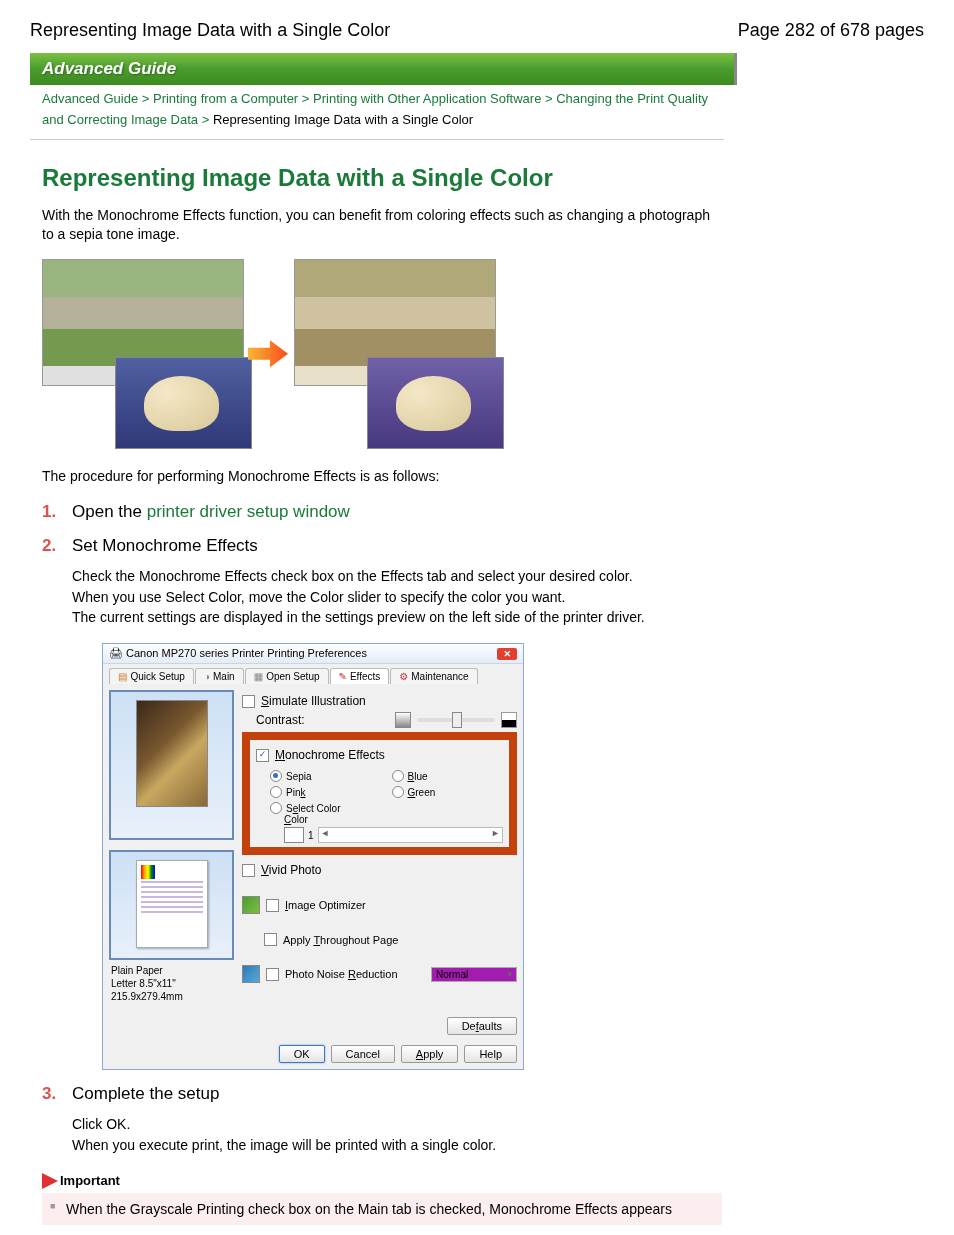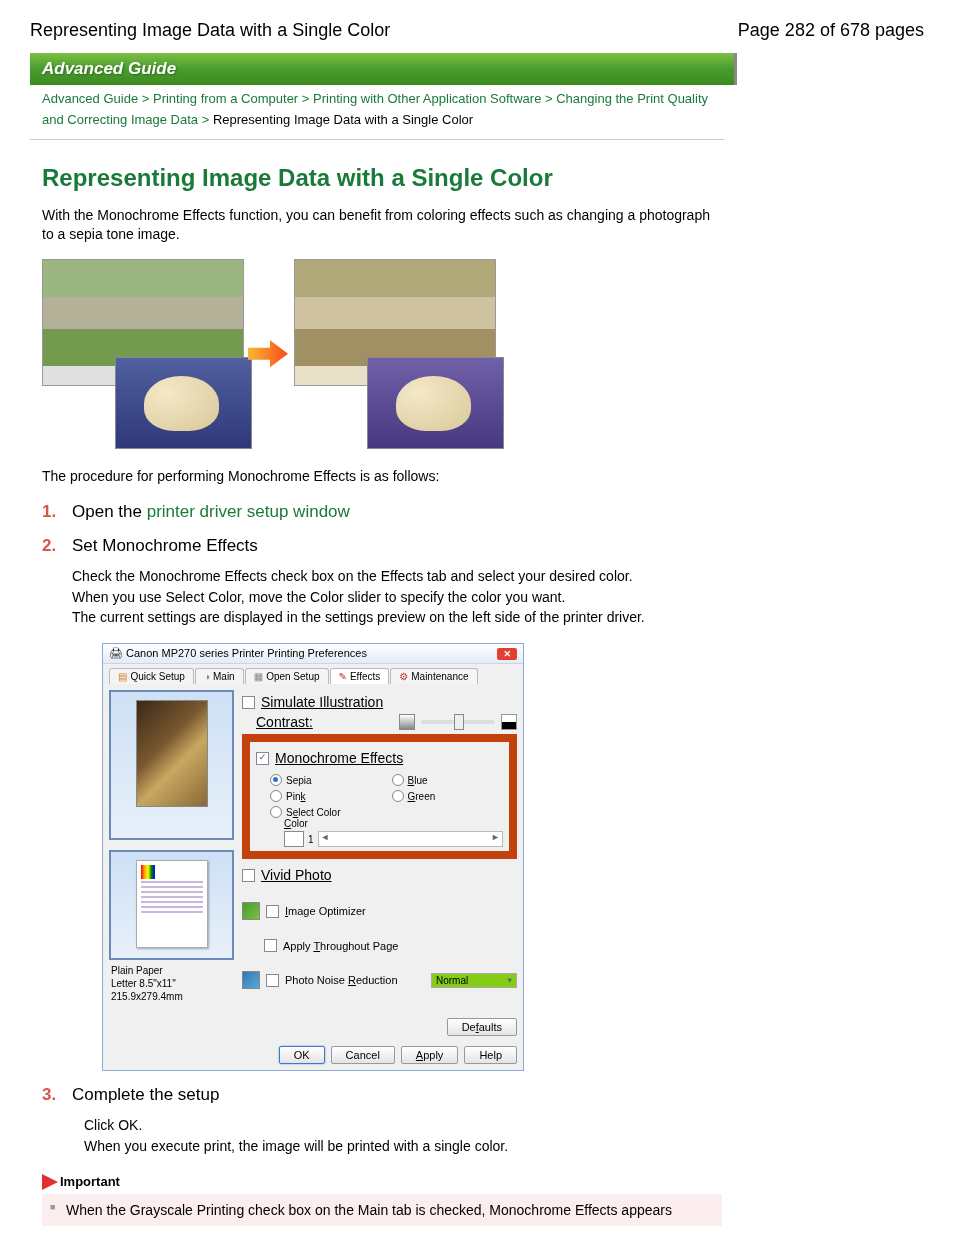--- a/index.html
+++ b/index.html
@@ -35,40 +35,40 @@
 .dlg-left{width:125px;}
 .dlg-preview{border:2px solid #6a8ab8;background:linear-gradient(#cde0f5,#e8f0fa);padding:8px;height:130px;display:flex;justify-content:center;}
 .dlg-prev-img{width:70px;height:105px;background:linear-gradient(135deg,#3a2818,#7a5830 40%,#c8a860 60%,#8a6838);border:1px solid #888;}
 .dlg-paper{border:2px solid #6a8ab8;background:linear-gradient(#cde0f5,#e8f0fa);padding:8px;margin-top:10px;height:90px;display:flex;justify-content:center;align-items:flex-start;}
 .dlg-paper-sheet{width:62px;height:78px;background:#fff;border:1px solid #aaa;box-shadow:1px 1px 2px rgba(0,0,0,.3);padding:4px;}
 .dlg-paper-sheet .sq{width:14px;height:14px;background:linear-gradient(90deg,red,orange,yellow,green,blue);float:left;margin-bottom:2px;}
 .dlg-paper-sheet .ln{height:2px;background:#c8b8e0;margin:3px 0;clear:both;}
 .dlg-info{font-size:10px;padding:4px 2px;line-height:1.3;}
 .dlg-right{flex:1;}
 .dlg-row{margin:4px 0;display:flex;align-items:center;gap:6px;}
-.dlg-row label{font-size:14px;text-decoration:underline;}
+.dlg-row label{font-size:12px;}
 .cb{width:11px;height:11px;border:1px solid #888;display:inline-block;background:#fff;text-align:center;line-height:9px;font-size:9px;}
 .cb.ck::after{content:"✓";color:#2060c0;}
 .rd{width:10px;height:10px;border:1px solid #888;border-radius:50%;display:inline-block;background:#fff;position:relative;}
 .rd.ck::after{content:"";position:absolute;top:2px;left:2px;width:5px;height:5px;border-radius:50%;background:#3070d0;}
 .mono-box{border:8px solid #c2410c;padding:4px 6px;margin:2px 0;}
 .mono-grid{display:grid;grid-template-columns:1fr 1fr;gap:4px 10px;padding:4px 0 0 14px;}
 .mono-grid .opt{display:flex;align-items:center;gap:4px;font-size:10px;}
 .color-row{padding-left:28px;font-size:10px;}
 .color-mini{display:flex;align-items:center;gap:4px;margin-top:2px;}
 .color-sw{width:18px;height:14px;border:1px solid #888;background:#fff;}
 .color-slider{flex:1;height:14px;border:1px solid #bbb;background:#fff;position:relative;}
 .color-slider::before{content:"◄";position:absolute;left:2px;top:0;font-size:9px;color:#666;}
 .color-slider::after{content:"►";position:absolute;right:2px;top:0;font-size:9px;color:#666;}
 .slider{height:4px;background:#ddd;flex:1;position:relative;border-radius:2px;}
 .slider .thumb{width:8px;height:14px;background:#eee;border:1px solid #888;position:absolute;top:-6px;left:45%;}
 .slider-end{width:14px;height:14px;border:1px solid #999;background:#fff;display:inline-flex;align-items:center;justify-content:center;}
 .icon-item{display:flex;align-items:center;gap:6px;margin:19px 0;}
 .icon-sq{width:16px;height:16px;border:1px solid #888;}
-.sel{border:1px solid #aaa;background:#84cc16;padding:1px 20px 1px 4px;font-size:10px;min-width:60px;position:relative;}
+.sel{border:1px solid #aaa;background:#a21caf;padding:1px 20px 1px 4px;font-size:10px;min-width:60px;position:relative;}
 .sel::after{content:"▾";position:absolute;right:4px;top:1px;font-size:9px;color:#666;}
 .dlg-btns{display:flex;justify-content:flex-end;gap:6px;padding:6px;background:#f0f0f0;}
 .dlg-btns .btn{border:1px solid #999;background:linear-gradient(#fff,#e4e4e4);padding:2px 14px;font-size:11px;border-radius:2px;}
 .dlg-btns .btn.def{border:1px solid #3a78c8;box-shadow:0 0 2px #6a98d8;}
 .def-row{display:flex;justify-content:flex-end;padding:4px 6px;background:#f0f0f0;}
 .important-block{margin-top:18px;}
 .important-hdr{display:flex;align-items:center;gap:2px;font-weight:bold;font-size:13px;}
 .important-flag{width:0;height:0;border-top:8px solid transparent;border-bottom:8px solid transparent;border-left:16px solid #e03030;}
 .important-body{background:#fceeee;padding:8px 10px 8px 24px;font-size:14px;margin-top:4px;position:relative;}
 .important-body::before{content:"■";position:absolute;left:8px;top:8px;color:#999;font-size:9px;}
@@ -261,21 +261,21 @@
           <span class="btn def">OK</span>
           <span class="btn">Cancel</span>
           <span class="btn"><span class="u">A</span>pply</span>
           <span class="btn">Help</span>
         </div>
       </div>
     </li>
     <li>
       <span class="num">3.</span>
       <span class="step-title">Complete the setup</span>
-      <div class="step-body" style="white-space:pre-line;margin-left:12px;">Click OK.
+      <div class="step-body" style="white-space:pre-line;">Click OK.
 When you execute print, the image will be printed with a single color.</div>
     </li>
   </ol>
 
   <div class="important-block">
     <div class="important-hdr">
         <span class="important-flag"></span>
         <span>Important</span>
       </div>
     <div class="important-body">When the Grayscale Printing check box on the Main tab is checked, Monochrome Effects appears</div>

